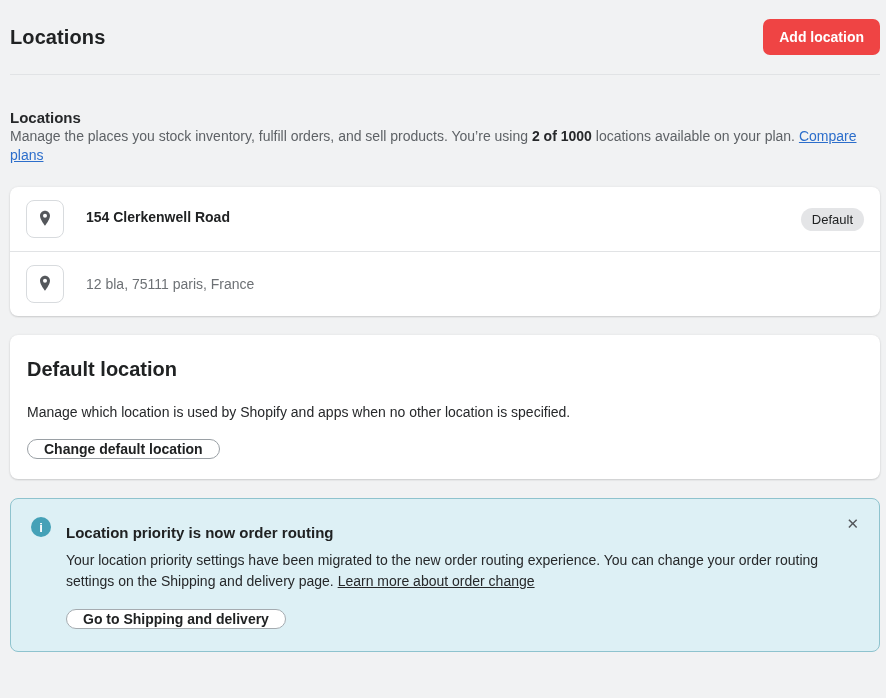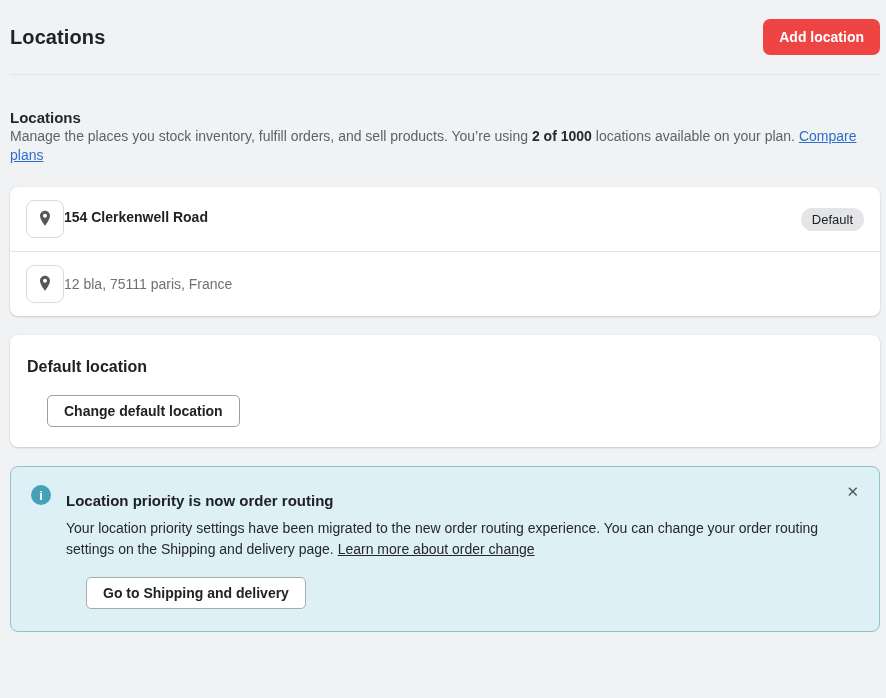--- a/index.html
+++ b/index.html
@@ -65,20 +65,21 @@
     background: #ffffff;
     border-radius: 8px;
     box-shadow: 0 0 3px rgba(23,24,24,.06), 0 1px 2px rgba(0,0,0,.14);
   }
   .list-card { margin-top: 22px; }
 
   .loc-row {
     display: flex;
     align-items: center;
     padding: 13px 16px;
+    gap: 22px;
     cursor: pointer;
   }
   .loc-row + .loc-row { border-top: 1px solid #e1e3e5; }
   .icon-box {
     flex: 0 0 auto;
     width: 38px; height: 38px;
     border: 1px solid #d8dbde;
     border-radius: 8px;
     background: #ffffff;
     display: flex;
@@ -94,35 +95,34 @@
     border-radius: 12px;
     padding: 3px 11px;
     font-size: 13px;
     line-height: 17px;
     white-space: nowrap;
     text-align: center;
   }
 
   
   .default-card { margin-top: 19px; padding: 23px 17px 20px; }
-  .card-heading { font-size: 16px; font-weight: 700; color: #202223; }
+  .card-heading { font-size: 20px; font-weight: 700; color: #202223; }
   .card-body-text { margin-top: 23px; font-size: 14px; color: #26282a; }
   .btn-secondary {
     margin-top: 19px;
     background: #ffffff;
     border: 1px solid #9aa0a5;
-    border-radius: 5px;
-    height: 32px;
+    border-radius: 14px;
+    height: 20px;
     padding: 0 16px;
     font-family: "Liberation Sans", sans-serif;
     font-size: 14px;
     font-weight: 700;
     color: #202223;
     cursor: pointer;
-    margin-left: 20px;
   }
 
   
   .banner {
     margin-top: 19px;
     position: relative;
     background: #ddf0f5;
     border: 1px solid #8ec3ce;
     border-radius: 8px;
     padding: 17px 20px 22px;
@@ -198,20 +198,21 @@
         </svg>
       </span>
       <div>
         <div class="loc-addr">12 bla, 75111 paris, France</div>
       </div>
     </div>
   </div>
 
   <div class="card default-card">
     <h3 class="card-heading">Default location</h3>
+    <p class="card-body-text">Manage which location is used by Shopify and apps when no other location is specified.</p>
     <button class="btn-secondary">Change default location</button>
   </div>
 
   <div class="banner">
     <span class="info-icon">i</span>
     <div>
       <h3 class="banner-title">Location priority is now order routing</h3>
       <p class="banner-body"><span>Your location priority settings have been migrated to the new order routing experience. You can change your order routing settings on the Shipping and delivery page. </span><a class="banner-link">Learn more about order change</a></p>
       <button class="btn-secondary">Go to Shipping and delivery</button>
     </div>

